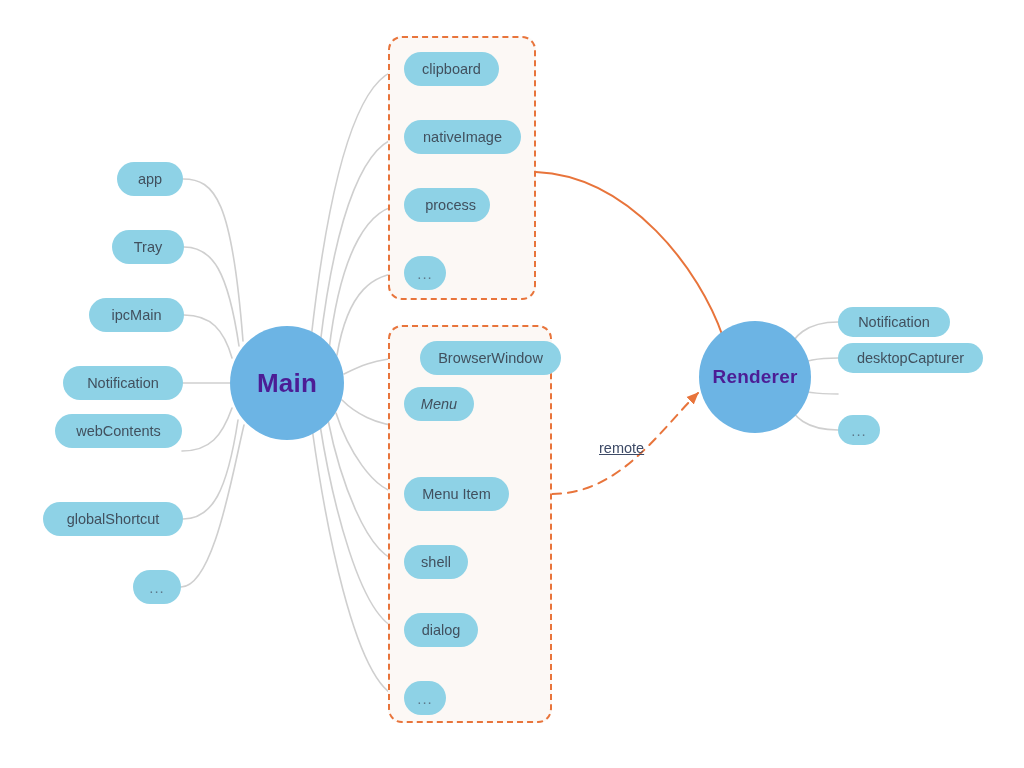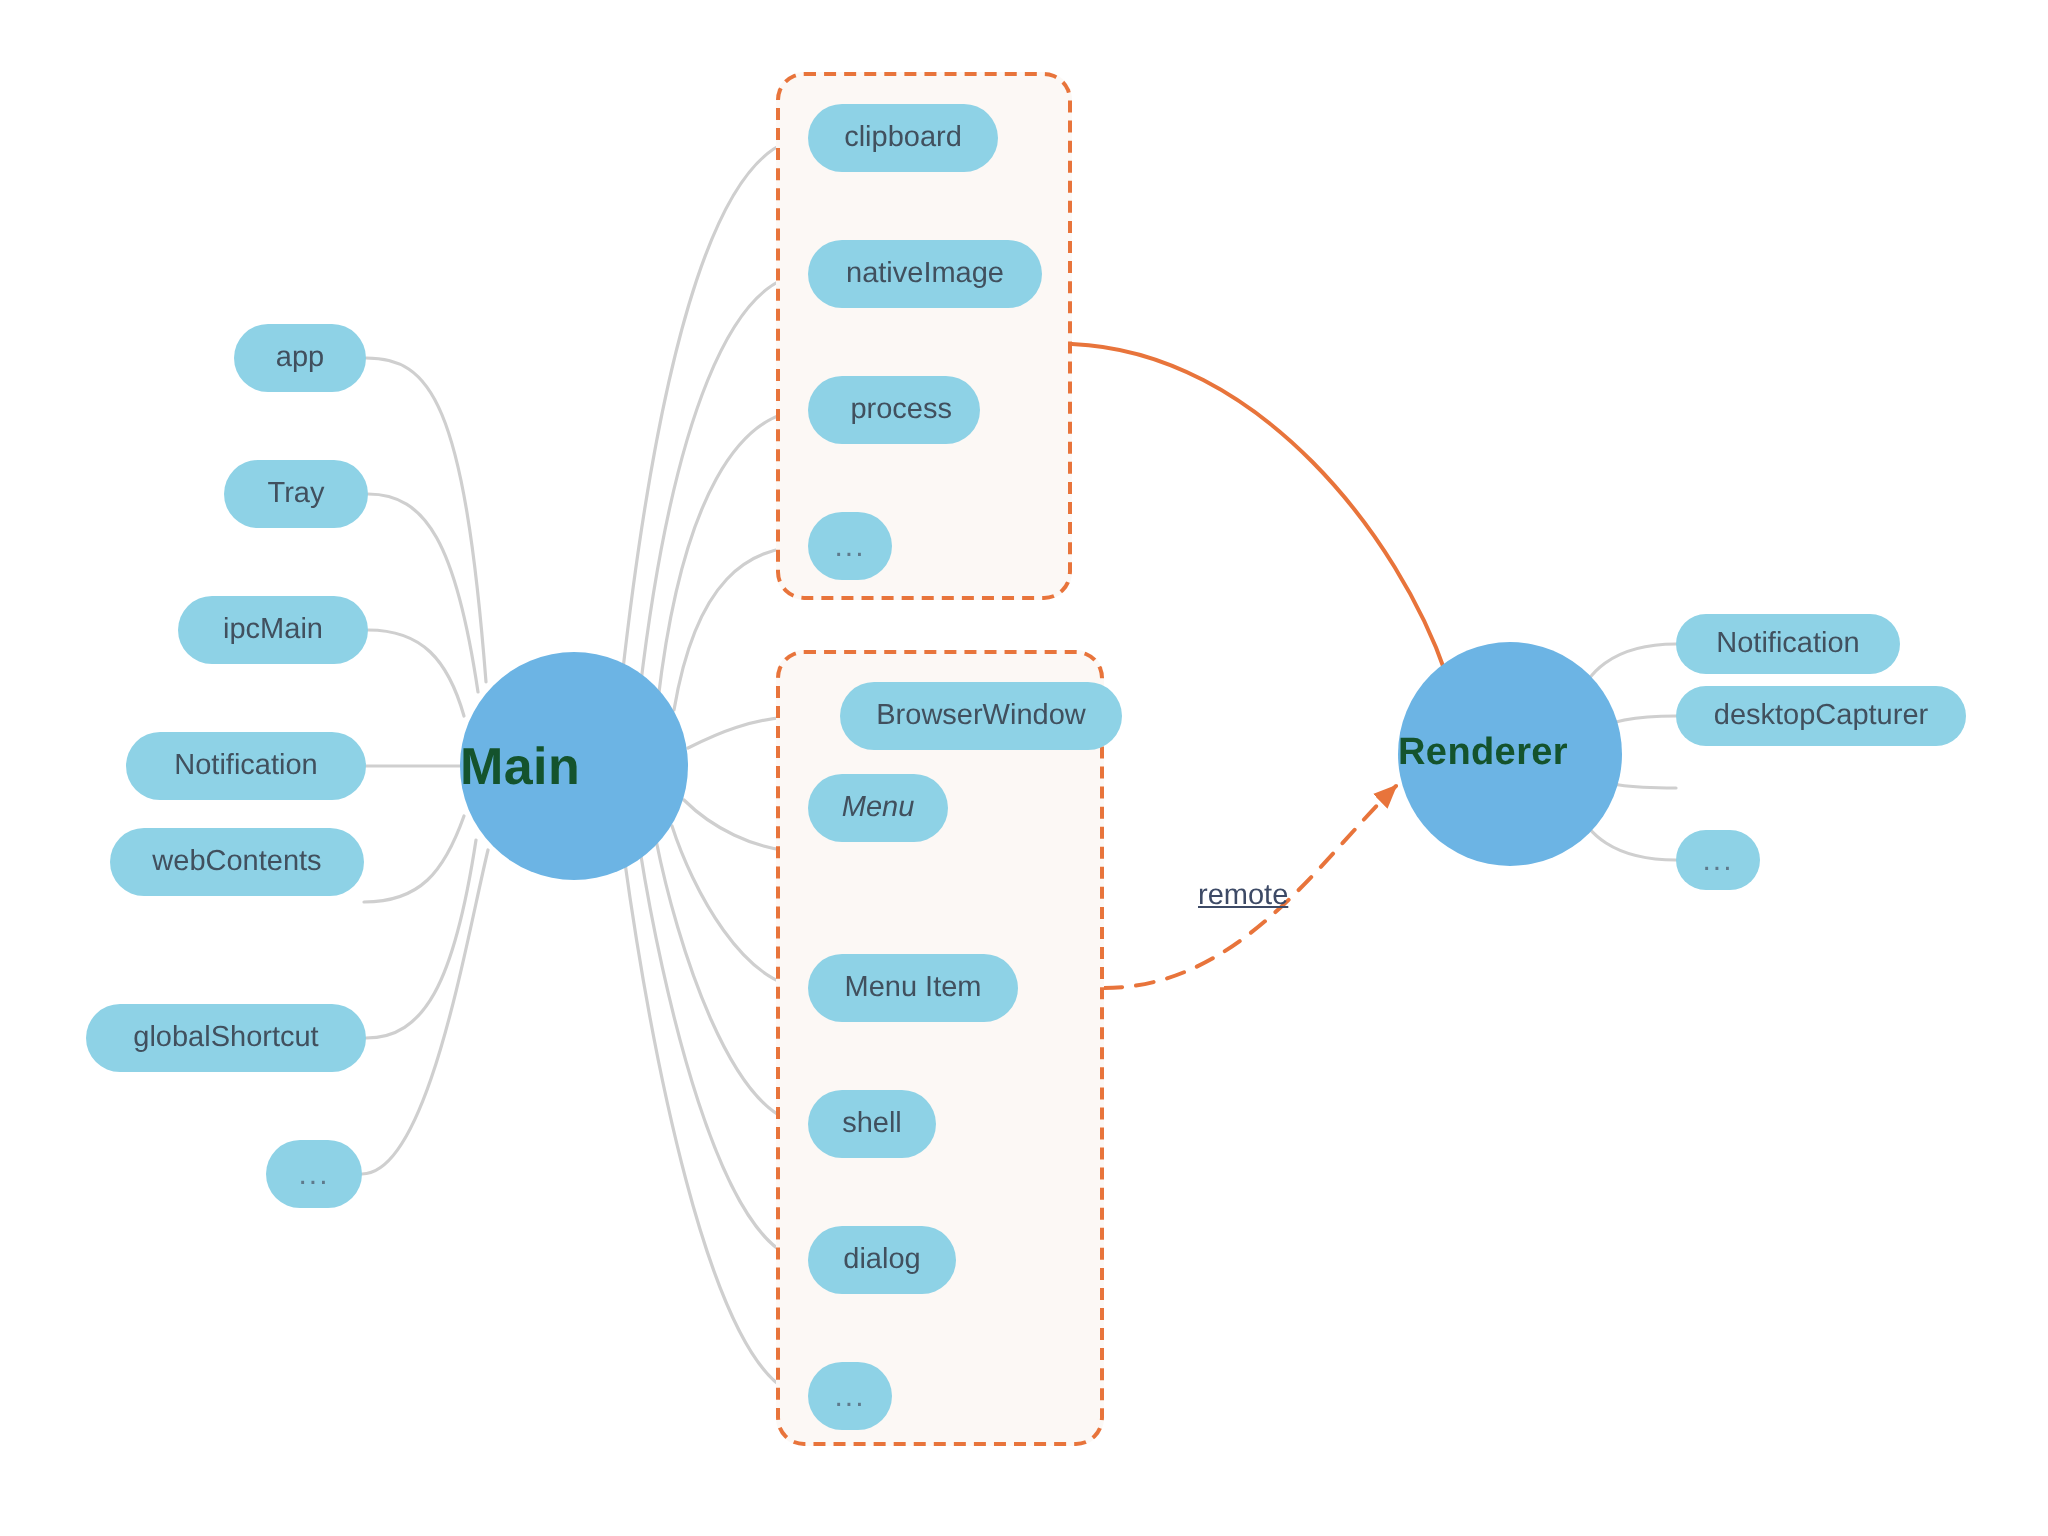--- a/index.html
+++ b/index.html
@@ -37,22 +37,22 @@
     box-sizing: border-box;
   }
 
   
   .hub {
     position: absolute;
     border-radius: 50%;
     background: #6cb4e4;
     display: flex;
     align-items: center;
-    justify-content: flex-start;
-    color: #14532d;
+    justify-content: center;
+    color: #4c1d95;
     font-weight: bold;
     letter-spacing: .2px;
   }
   .hub-main { font-size: 26px; }
   .hub-renderer { font-size: 19px; }
 
   
   .pill {
     position: absolute;
     background: #8ed2e6;

